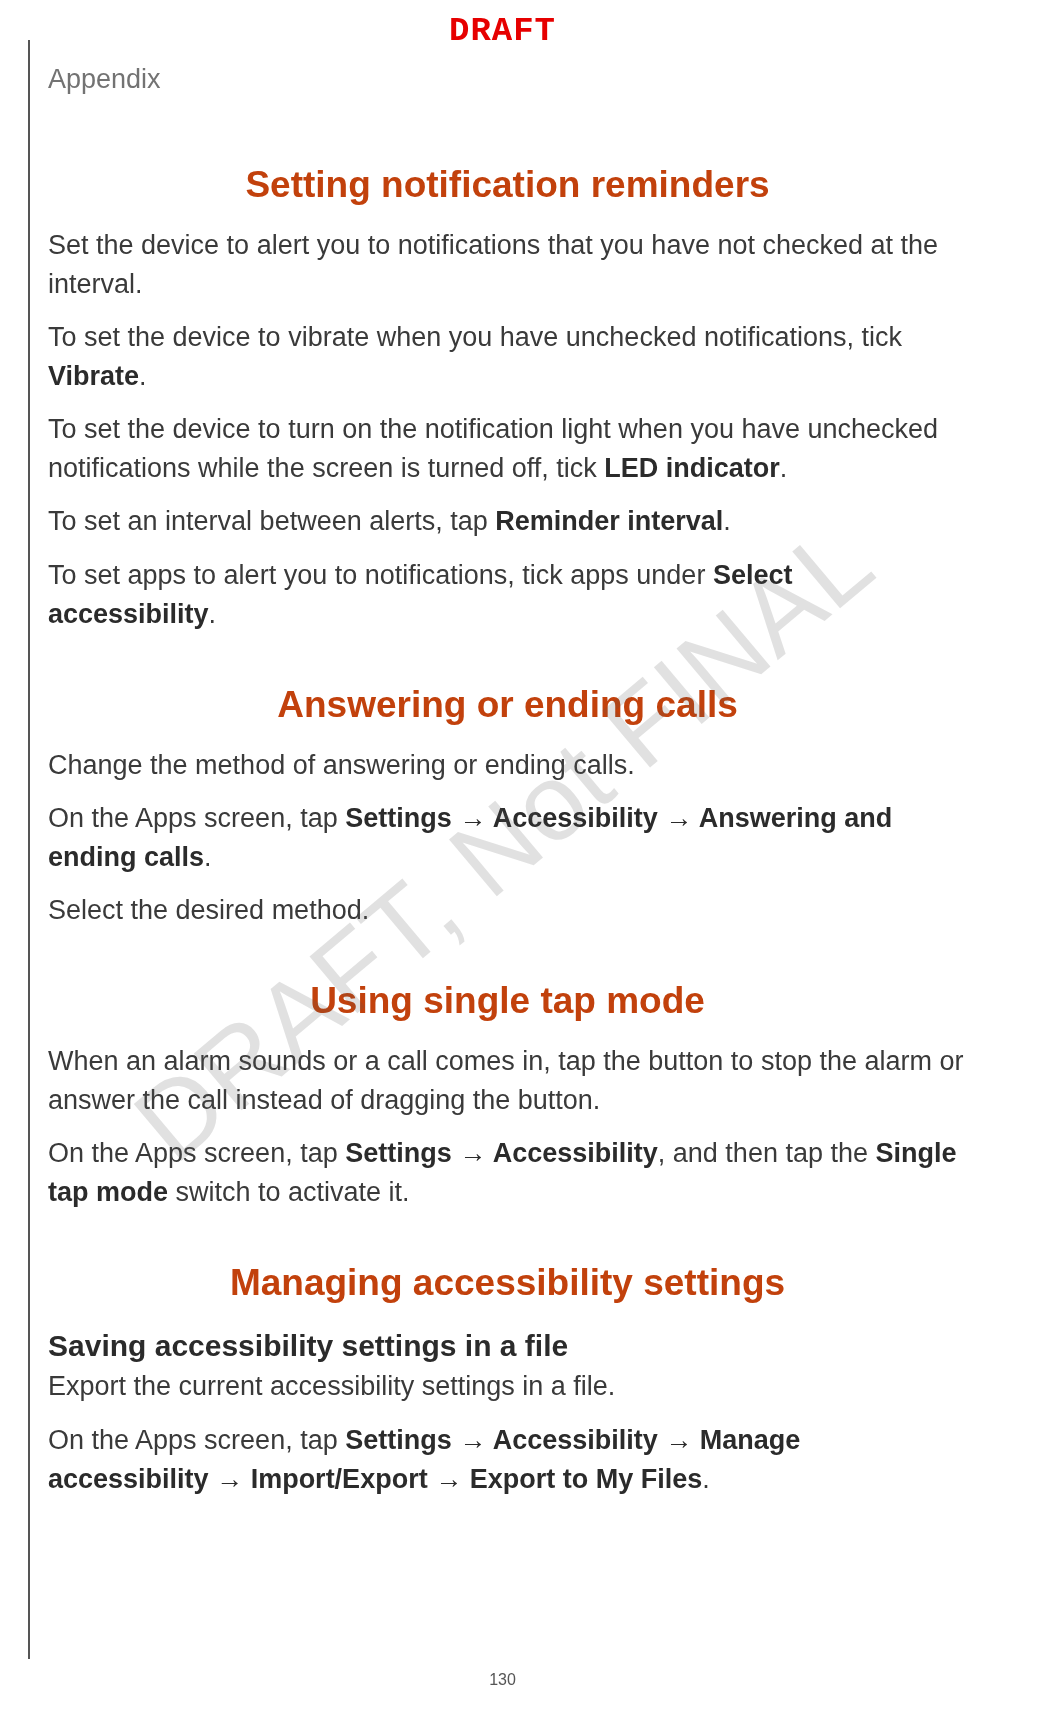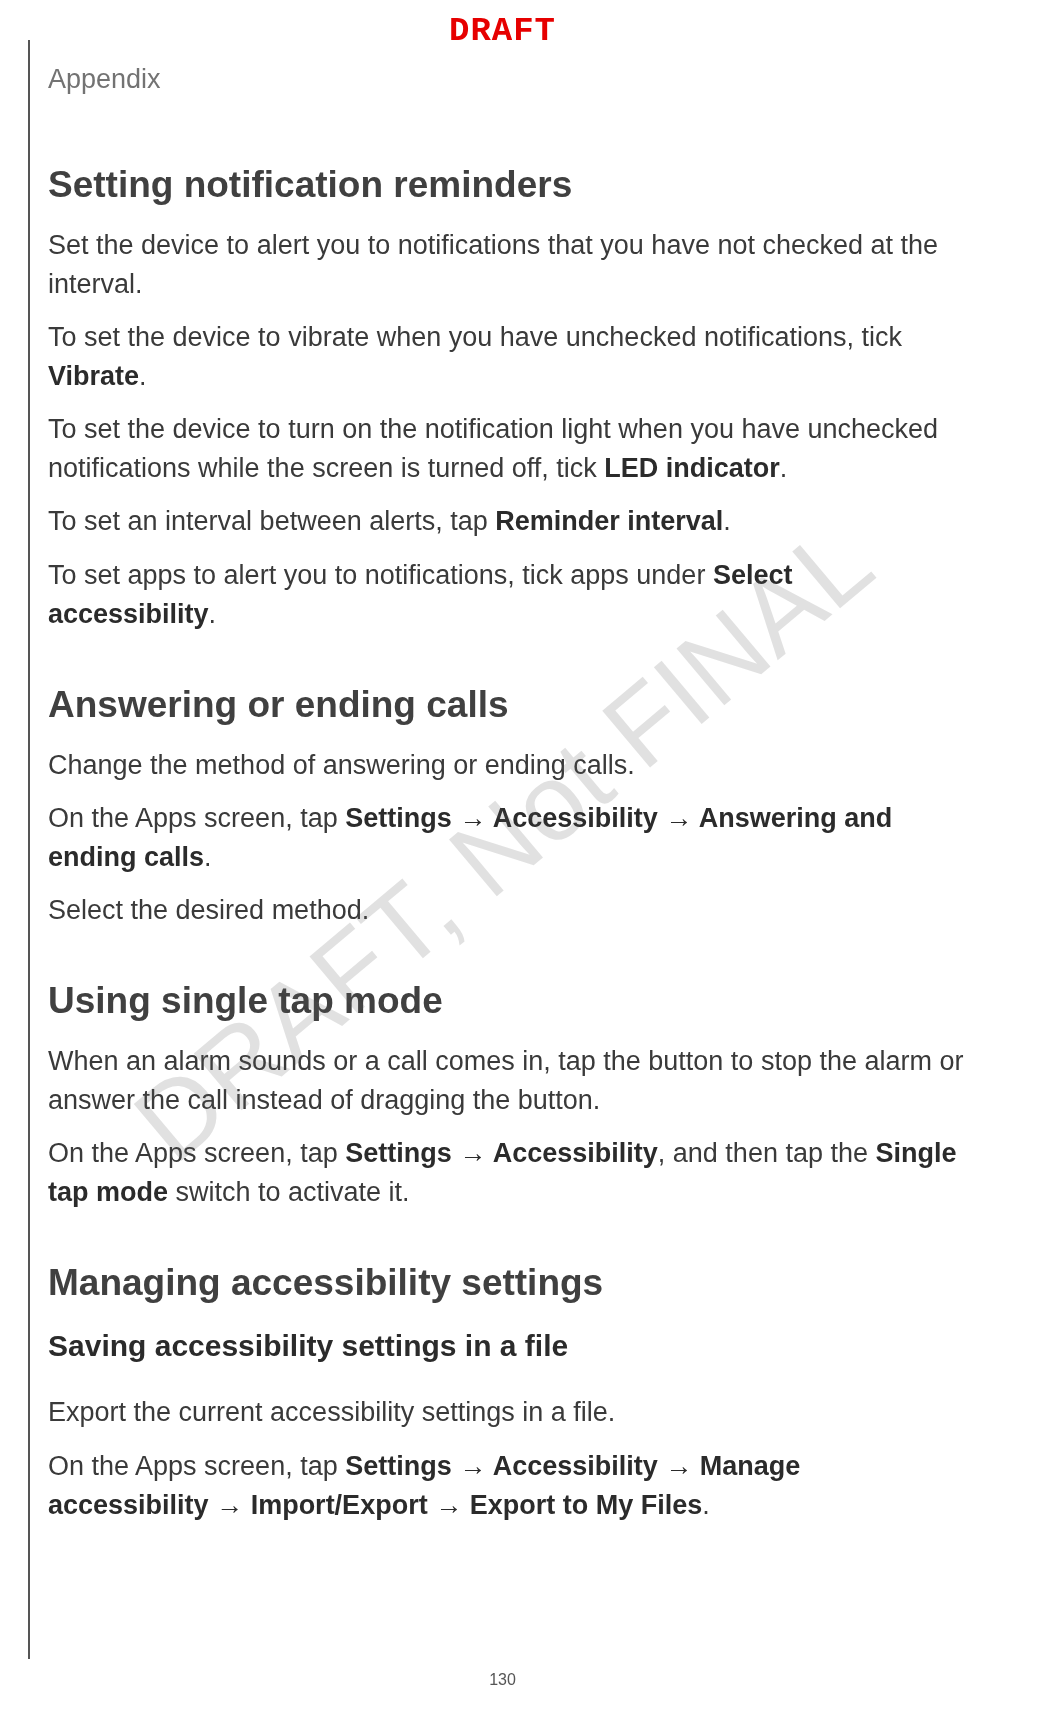--- a/index.html
+++ b/index.html
@@ -55,28 +55,29 @@
     left:48px;
     right:38px;
     top:158px;
     font-size:27px;
     line-height:1.45;
     color:#3a3a3a;
   }
   .content h2{
     font-size:37px;
     font-weight:600;
-    color:#404040;
+    color:#c2410c;
     margin:0 0 14px 0;
+    text-align:center;
   }
   .content h3{
     font-size:30px;
     font-weight:600;
     color:#2b2b2b;
-    margin:0 0 26px 0;
+    margin:0 0 0 0;
   }
   .content p{
     margin:0 0 14px 0;
   }
   .block{margin-bottom:44px;}
   .block:last-child{margin-bottom:0;}
   .pagenum{
     position:absolute;
     left:0;right:0;
     bottom:30px;

